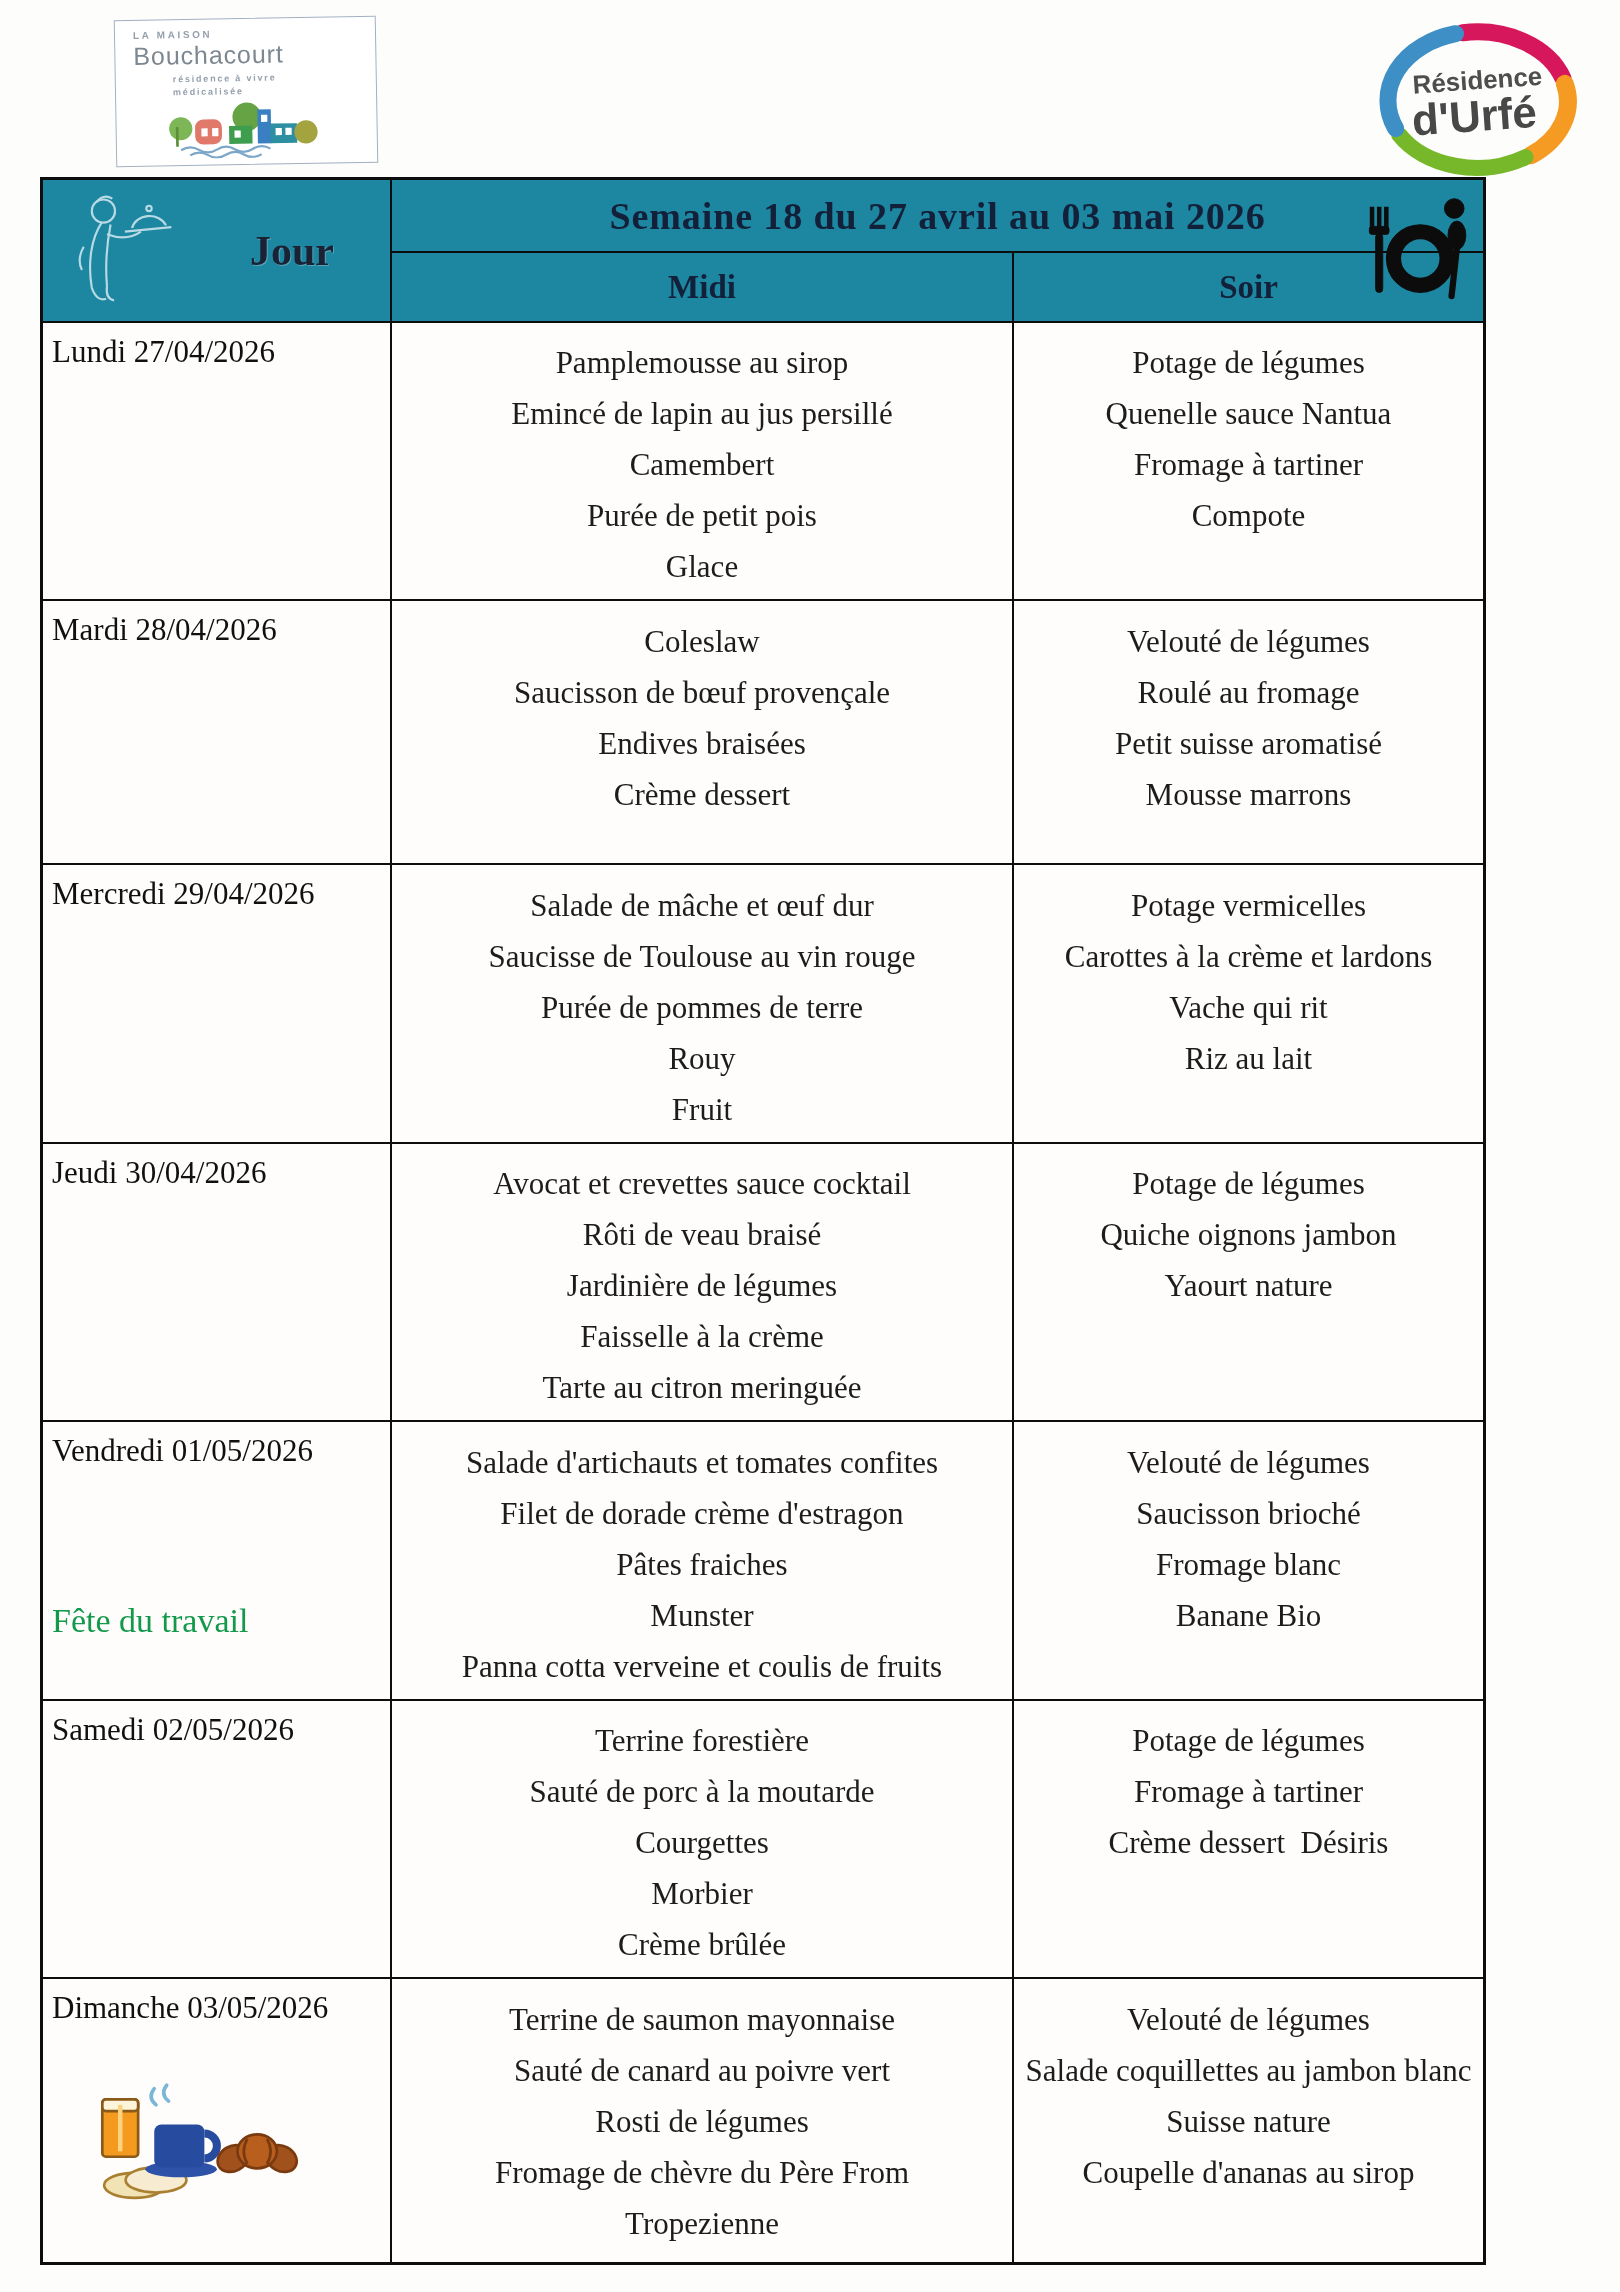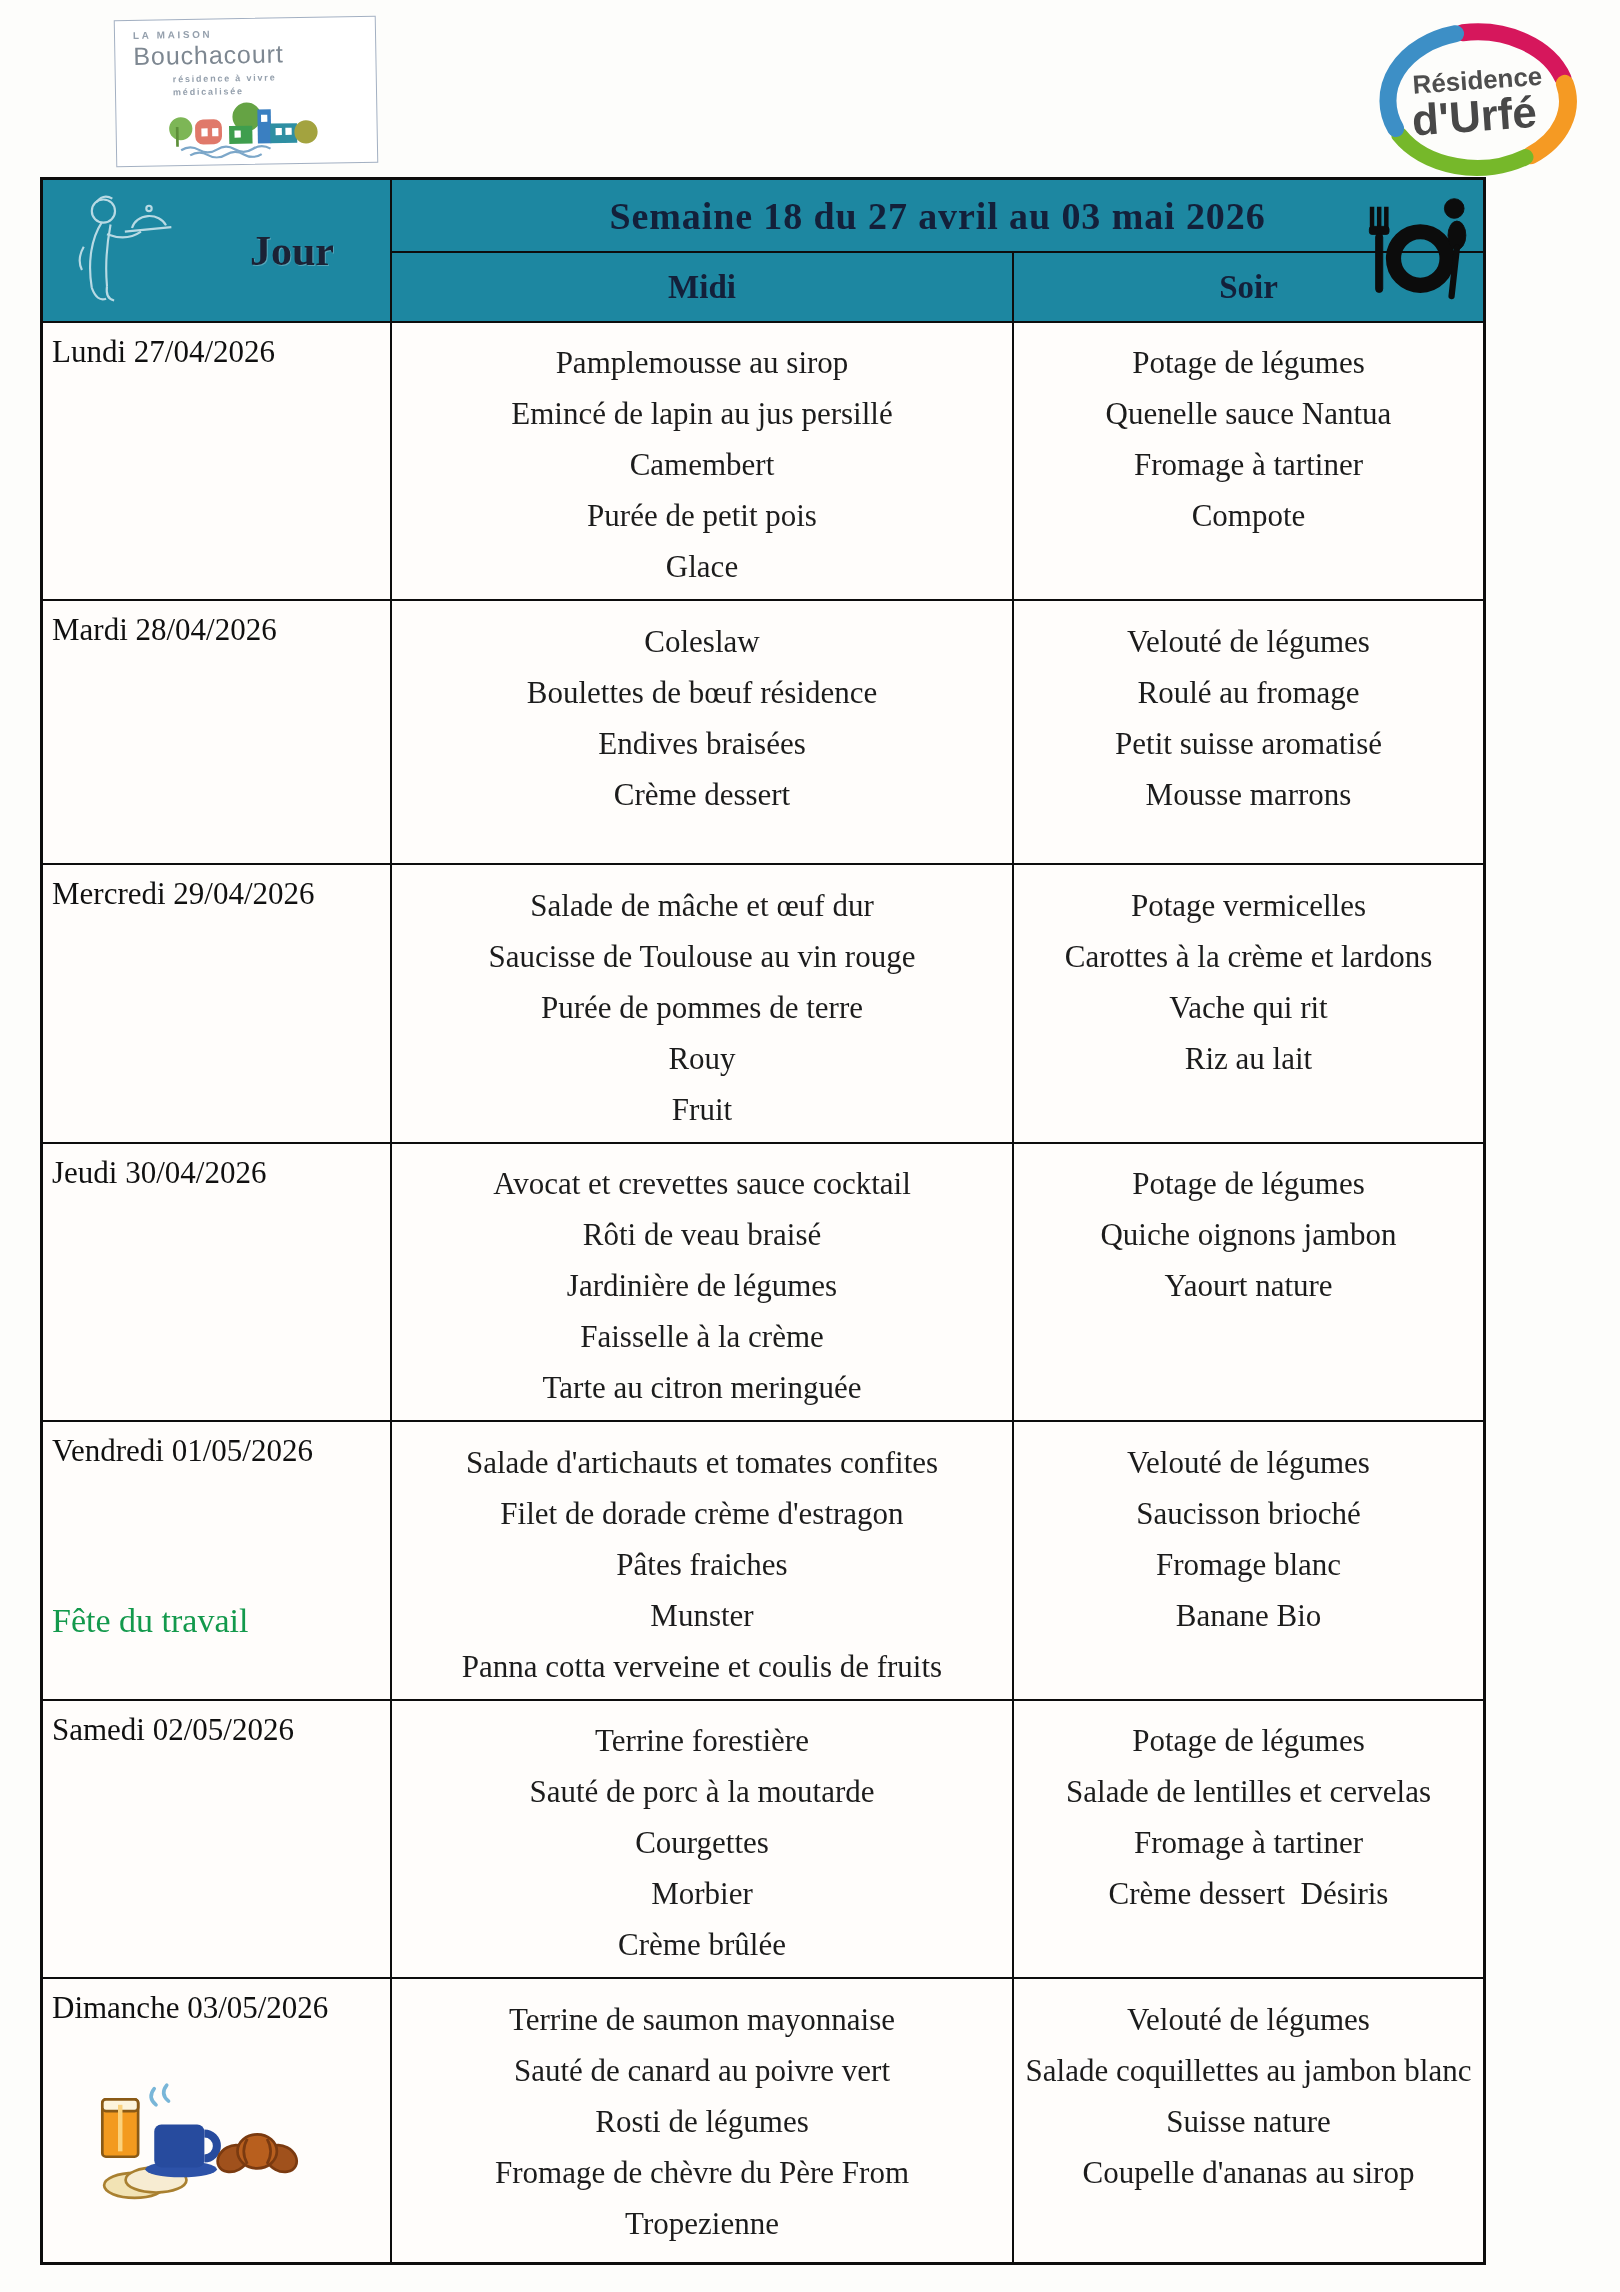--- a/index.html
+++ b/index.html
@@ -181,21 +181,21 @@
         </div>
   </div>
 
   <div class="row">
     <div class="day-cell">
       <div class="day">Mardi 28/04/2026</div>
 
     </div>
     <div class="menu-cell midi">
           <div class="menu-line">Coleslaw</div>
-          <div class="menu-line">Boulettes de bœuf résidence</div>
+          <div class="menu-line">Saucisson de bœuf provençale</div>
           <div class="menu-line">Endives braisées</div>
           <div class="menu-line">Crème dessert</div>
         </div>
     <div class="menu-cell soir">
           <div class="menu-line">Velouté de légumes</div>
           <div class="menu-line">Roulé au fromage</div>
           <div class="menu-line">Petit suisse aromatisé</div>
           <div class="menu-line">Mousse marrons</div>
         </div>
   </div>
@@ -267,21 +267,20 @@
     </div>
     <div class="menu-cell midi">
           <div class="menu-line">Terrine forestière</div>
           <div class="menu-line">Sauté de porc à la moutarde</div>
           <div class="menu-line">Courgettes</div>
           <div class="menu-line">Morbier</div>
           <div class="menu-line">Crème brûlée</div>
         </div>
     <div class="menu-cell soir">
           <div class="menu-line">Potage de légumes</div>
-          <div class="menu-line">Salade de lentilles et cervelas</div>
           <div class="menu-line">Fromage à tartiner</div>
           <div class="menu-line">Crème dessert &nbsp;Désiris</div>
         </div>
   </div>
 
   <div class="row">
     <div class="day-cell">
       <div class="day">Dimanche 03/05/2026</div>
 
       <svg class="breakfast" width="222" height="131" viewBox="0 0 248 146" style="display: block;">

